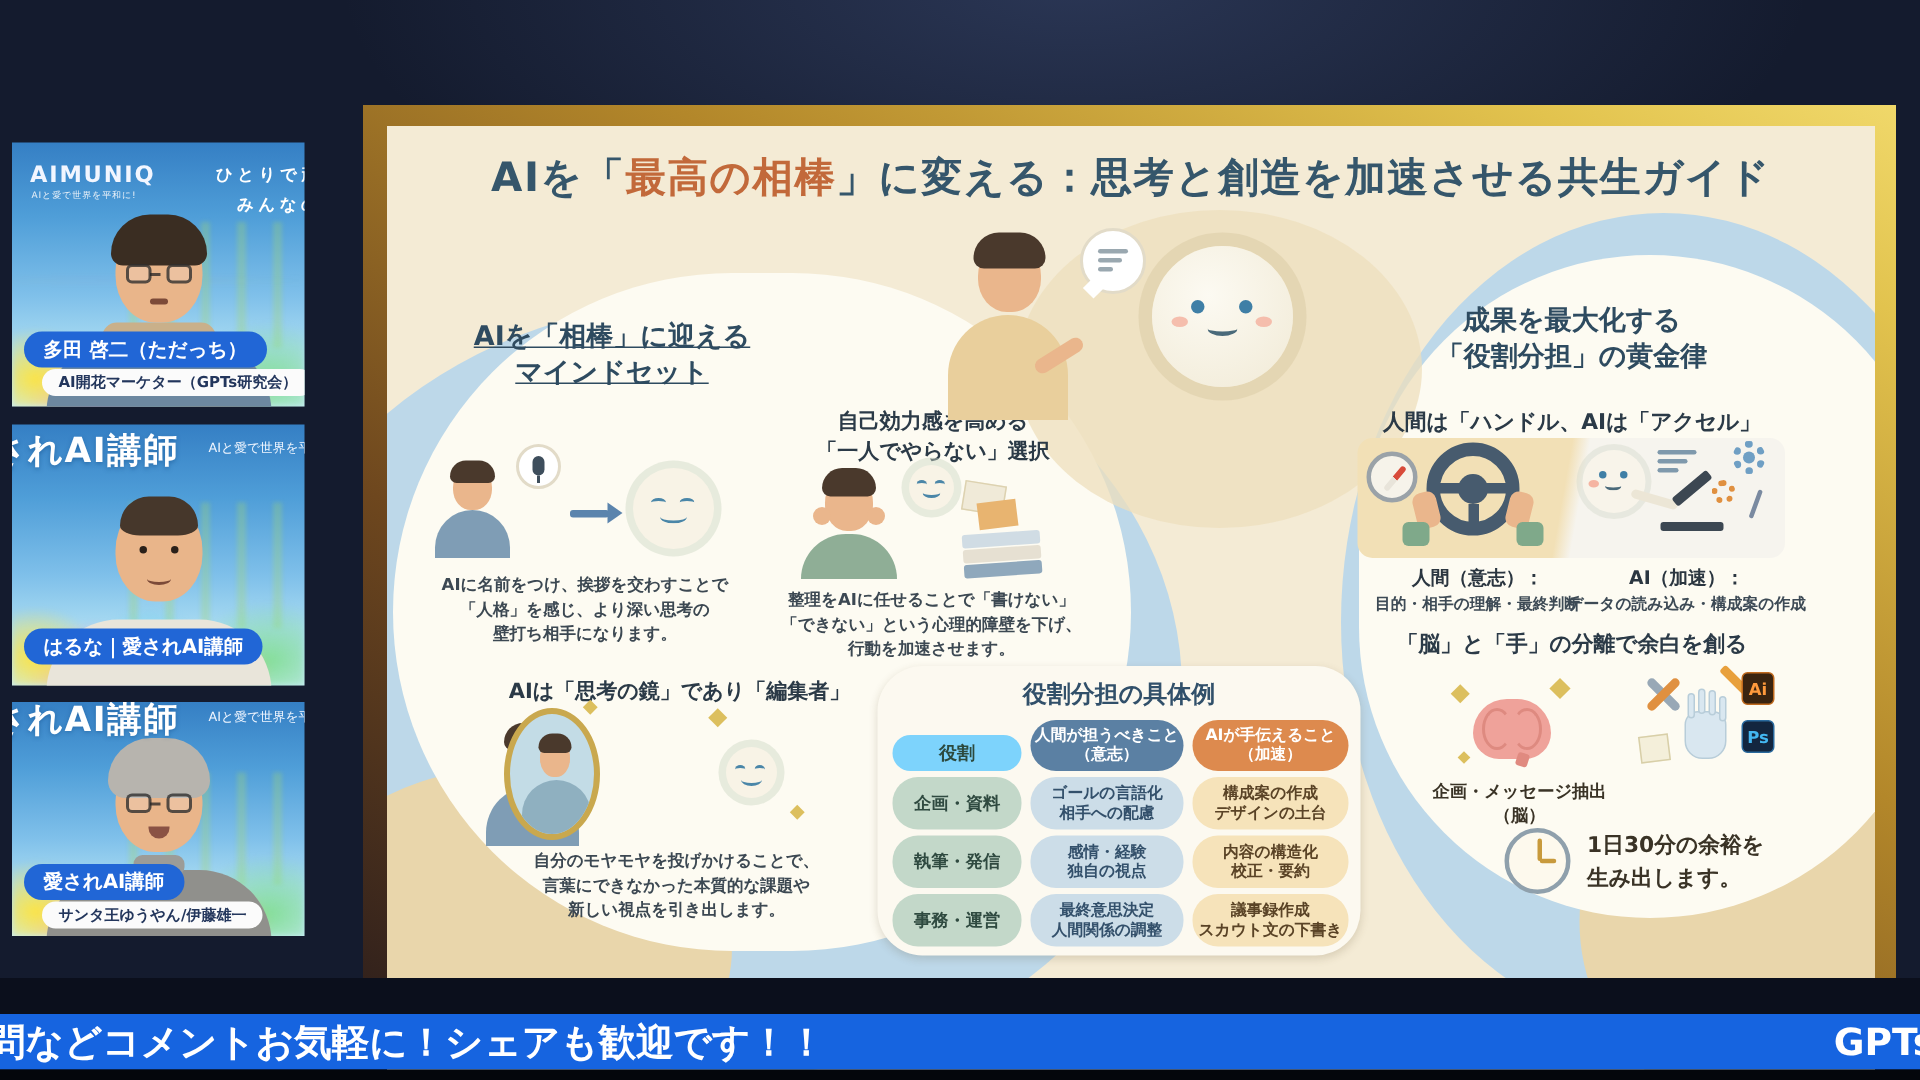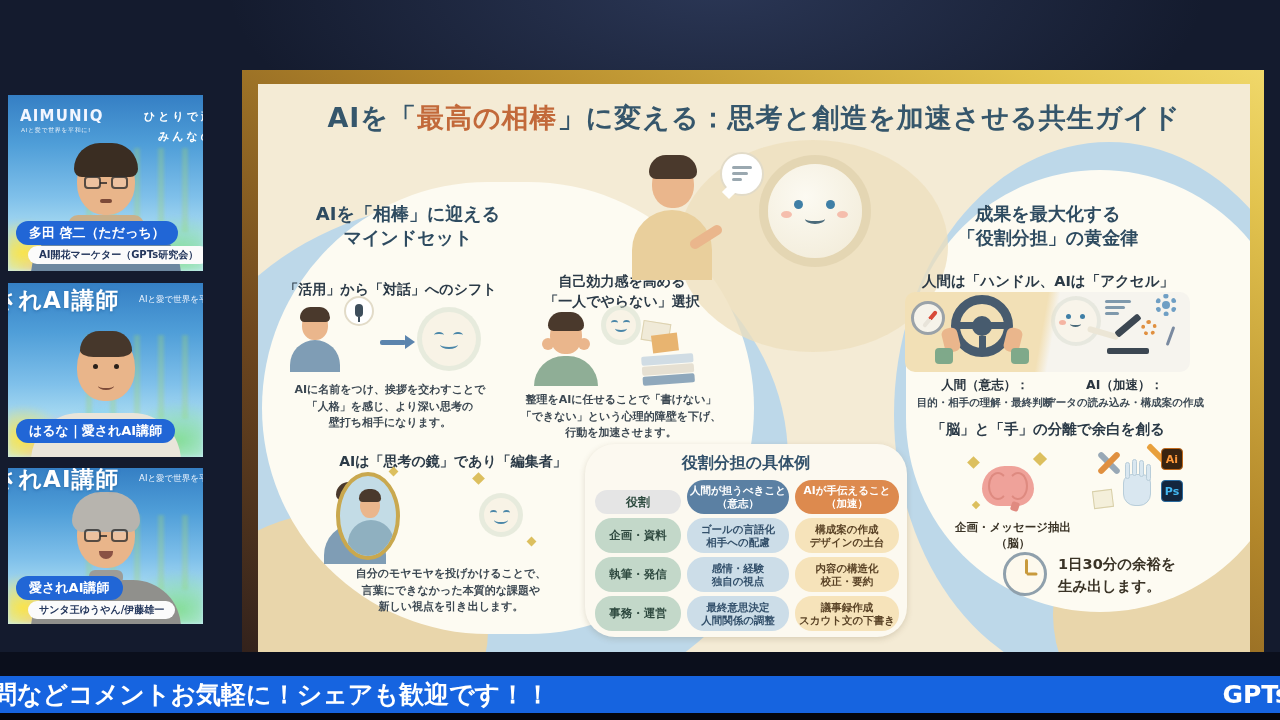--- a/index.html
+++ b/index.html
@@ -62,21 +62,21 @@
 .blobBlueL { left:-90px; top:115px; width:620px; height:520px; border-radius:50%; background:#bdd8e9; }
 .blobBlueR { left:636px; top:58px; width:430px; height:545px; border-radius:50%; background:#bdd8e9; }
 .tanBL { left:-70px; top:428px; width:300px; height:240px; border-radius:50%; background:#e9d6ab; }
 .tanBR { left:795px; top:388px; width:310px; height:285px; border-radius:50%; background:#e9d6ab; }
 .blobWhiteL { left:4px; top:98px; width:492px; height:452px; border-radius:250px; background:#fdfbf2; }
 .blobWhiteR { left:648px; top:86px; width:388px; height:442px; border-radius:210px; background:#fdfbf2; }
 .tanCenter { left:420px; top:56px; width:270px; height:212px; border-radius:50%; background:#eedfbc; opacity:.75; }
 .slide-title { position:absolute; top:16px; left:0; right:0; text-align:center; font-size:27px; font-weight:bold; letter-spacing:1px; color:#35566b; }
 .slide-title .hl { color:#c2693a; }
 .secHead { position:absolute; text-align:center; font-weight:bold; color:#2e4b60; font-size:18px; line-height:1.35; }
-.lHead { left:40px; top:118px; width:220px; }
+.lHead { left:40px; top:129px; width:220px;text-decoration:underline; }
 .rHead { left:670px; top:118px; width:240px; }
 .itTitle { position:absolute; text-align:center; font-weight:bold; color:#2b3a47; font-size:14px; line-height:1.4; }
 .itCap { position:absolute; text-align:center; font-weight:bold; color:#3c4852; font-size:11px; line-height:1.5; }
 .t1 { left:20px; top:196px; width:225px; } .c1 { left:8px; top:298px; width:248px; }
 .t2 { left:250px; top:188px; width:228px; } .c2 { left:243px; top:308px; width:240px; }
 .t3 { left:28px; top:368px; width:334px; } .c3 { left:48px; top:482px; width:290px; }
 .illo { position:absolute; }
 .i1 { left:38px; top:216px; width:190px; height:80px; }
 .i2 { left:272px; top:226px; width:190px; height:80px; }
 .i3 { left:78px; top:388px; width:250px; height:92px; }
@@ -93,21 +93,21 @@
 .mic::after { content:""; position:absolute; left:3px; bottom:-5px; width:2px; height:5px; background:#3e4e5c; }
 .arrowR { position:absolute; background:#5b84ad; height:5px; border-radius:2px; }
 .arrowR::after { content:""; position:absolute; right:-9px; top:-5px; border-left:10px solid #5b84ad; border-top:7px solid transparent; border-bottom:7px solid transparent; }
 .bookbar { display:block; height:9px; border-radius:2px; margin-top:1px; }
 .mirror { position:absolute; width:64px; height:88px; border:4px solid #c9a84e; border-radius:50%; background:#c3dce6; overflow:hidden; }
 .sp { position:absolute; background:#dcbf5e; transform:rotate(45deg); }
 .tblPanel { position:absolute; left:327px; top:360px; width:322px; height:193px; background:#fcf9f0; border-radius:30px; box-shadow:0 2px 6px rgba(90,70,40,.18); }
 .tblTitle { text-align:center; font-size:16px; font-weight:bold; color:#31506a; margin-top:9px; }
 .tblGrid { display:grid; grid-template-columns:86px 102px 104px; grid-template-rows:34px 35px 35px 35px; gap:4px 6px; margin:6px 10px 0 10px; }
 .pill { border-radius:17px; display:flex; align-items:center; justify-content:center; text-align:center; font-weight:bold; white-space:pre-line; line-height:1.2; font-size:10.5px; }
-.pH1 { background:#e5e5e5; color:#2c4a3e; font-size:12px;margin-top:10px; }
+.pH1 { background:#7dd3fc; color:#2c4a3e; font-size:12px;margin-top:10px; }
 .pH2 { background:#5b80a3; color:#fff; }
 .pH3 { background:#dd8a4e; color:#fff; }
 .pRole { background:#c3d8c9; color:#2f4a40; font-size:11.5px; }
 .pHum { background:#ccdde8; color:#33506b; }
 .pAI { background:#f6e3ba; color:#5a4326; }
 .midTitle { position:absolute; text-align:center; font-weight:bold; color:#2b3a47; font-size:14.5px; }
 .splitPanel { position:absolute; left:647px; top:208px; width:285px; height:80px; border-radius:10px;
   background:linear-gradient(100deg,#f2e0b6 48%,#f6f4ee 52%); overflow:hidden; }
 .compass { position:absolute; left:6px; top:9px; width:34px; height:34px; border:3px solid #9aa2a8; border-radius:50%; background:#f6f3ea; }
 .needle { position:absolute; left:14px; top:5px; width:4px; height:20px; transform:rotate(40deg); background:linear-gradient(180deg,#d84b3a 50%,#e8e4da 50%); border-radius:2px; }
@@ -223,21 +223,20 @@
       <div class="dec tanBR"></div>
       <div class="dec blobWhiteL"></div>
       <div class="dec blobWhiteR"></div>
       <div class="dec tanCenter"></div>
 
       <div class="slide-title"><span>AIを「</span><span class="hl">最高の相棒</span><span>」に変える：思考と創造を加速させる共生ガイド</span></div>
 
       <div class="secHead lHead pre">AIを「相棒」に迎える
 マインドセット</div>
 
-      <div class="itTitle t1 pre">「活用」から「対話」へのシフト</div>
       <div class="illo i1">
         <div class="ph" style="left:6px;top:10px;width:26px;height:30px;"></div>
         <div class="pb" style="left:-6px;top:40px;width:50px;height:32px;background:#7f9db5;"></div>
         <div class="bub" style="left:48px;top:-4px;width:30px;height:30px;">
             <i class="mic"></i>
           </div>
         <div class="arrowR" style="left:84px;top:40px;width:26px;"></div>
         <div class="blob" style="left:126px;top:12px;width:54px;height:54px;">
           <i class="eyeArcL" style="left:12px;top:20px;"></i>
           <i class="eyeArcR" style="left:31px;top:20px;"></i>

